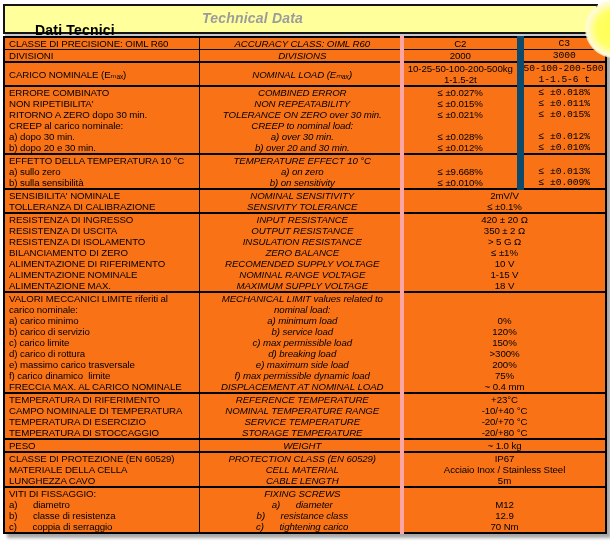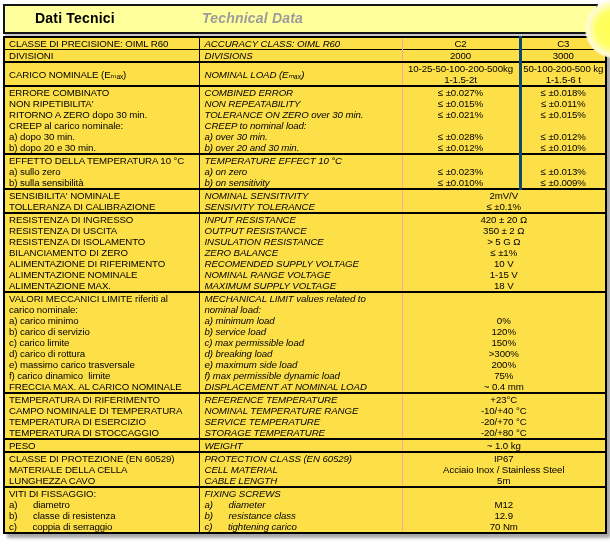--- a/index.html
+++ b/index.html
@@ -9,52 +9,52 @@
     -webkit-font-smoothing:antialiased;
   }
   
   .header-band{
     position:absolute;left:3px;top:4px;width:591px;height:26px;
     background:#FFFF9C;border:2px solid #141414;
     box-shadow:2px 2px 0 #c9c9c9;
     z-index:2;
   }
   .title-it{
-    position:absolute;left:30px;top:4px;
+    position:absolute;left:30px;top:16px;
     font-size:14px;font-weight:bold;color:#000;letter-spacing:0.2px;
   }
   .title-en{
     position:absolute;left:197px;top:4px;
     font-size:14px;font-weight:bold;font-style:italic;color:#9c9c9c;letter-spacing:0.2px;
   }
   
   .corner-circle{
     position:absolute;left:585px;top:0px;width:58px;height:58px;border-radius:50%;
     background:radial-gradient(circle,
       #ffff4f 0%, #ffff63 42%, #fffbd8 66%, rgba(255,252,224,0) 80%);
     z-index:6;pointer-events:none;
   }
   
   .table-wrap{
     position:absolute;left:3px;top:36px;z-index:1;
     box-shadow:4px 4px 3px rgba(0,0,0,0.35);
   }
   table.spec{
     border-collapse:collapse;table-layout:fixed;width:602px;
-    border:2px solid #000;background:#fde047;
+    border:2px solid #000;background:#f97316;
   }
   table.spec td{
     vertical-align:top;padding:0;margin:0;overflow:hidden;
   }
   tr.section td{border-top:2px solid #000;}
   tr.section:first-child td{border-top:none;}
   tr.section.thin-top td{border-top:1px solid #000;margin-top:36px;}
   td.col-it{border-right:1px solid #000;}
-  td.col-en{border-right:1px solid #fca5a5;}
-  td.col-c3{border-left:3px solid #0c4a6e;}
+  td.col-en{border-right:4px solid #fca5a5;text-align:center;}
+  td.col-c3{border-left:7px solid #0c4a6e;font-family:Liberation Mono, monospace;}
   .ln{
     height:11px;line-height:11px;font-size:9.7px;color:#000;
     white-space:pre;letter-spacing:-0.1px;
   }
   td.col-it .ln{padding-left:4px;}
   td.col-en .ln{padding-left:5px;font-style:italic;}
   td.col-c2 .ln, td.col-c3 .ln, td.col-val .ln{text-align:center;}
   tr.vmid td.col-it, tr.vmid td.col-en{vertical-align:middle;}
   td.col-val{vertical-align:middle;}
 </style>
@@ -161,21 +161,21 @@
             <div class="ln">a) sullo zero</div>
             <div class="ln">b) sulla sensibilità</div>
           </td>
           <td class="col-en">
             <div class="ln">TEMPERATURE EFFECT 10 °C</div>
             <div class="ln">a) on zero</div>
             <div class="ln">b) on sensitivity</div>
           </td>
           <td class="col-c2">
             <div class="ln"></div>
-            <div class="ln">≤ ±0.023%</div>
+            <div class="ln">≤ ±9.668%</div>
             <div class="ln">≤ ±0.010%</div>
           </td>
           <td class="col-c3">
             <div class="ln"></div>
             <div class="ln">≤ ±0.013%</div>
             <div class="ln">≤ ±0.009%</div>
           </td>
         </tr>
         <tr class="section">
           <td class="col-it">

